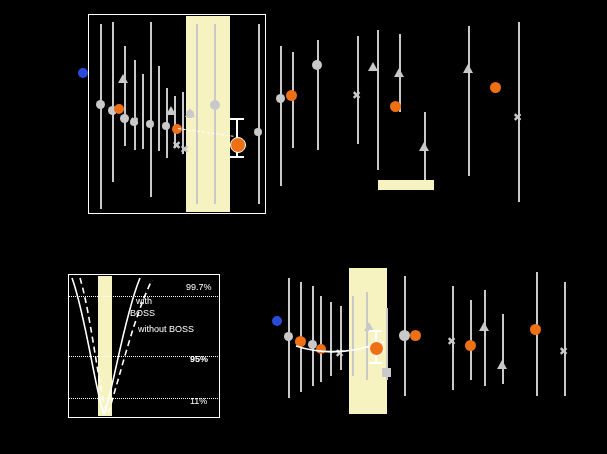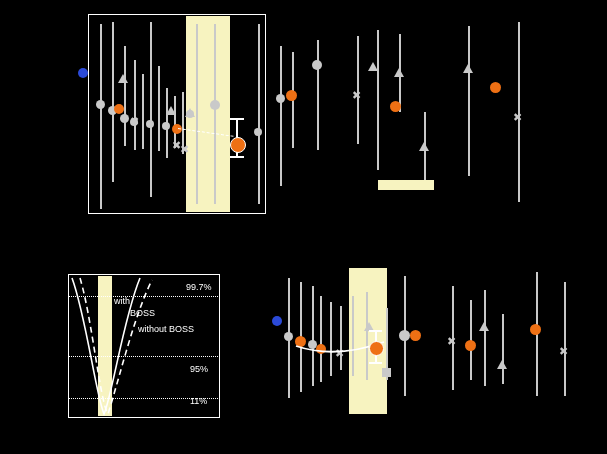--- a/index.html
+++ b/index.html
@@ -107,25 +107,25 @@
 
   <div class="dotted" style="left:68px;top:40px;width:152px;"></div>
   <div class="dotted" style="left:68px;top:100px;width:152px;"></div>
   <div class="dotted" style="left:68px;top:142px;width:152px;"></div>
 
   <svg width="240" height="198" style="position:absolute;left:0;top:0;">
     <path d="M72,22 C86,60 96,140 104,158 C112,140 124,60 140,22" fill="none" stroke="#ffffff" stroke-width="1.6"></path>
     <path d="M80,22 C92,62 100,146 108,158 C120,120 134,60 152,24" fill="none" stroke="#ffffff" stroke-width="1.6" stroke-dasharray="6 4"></path>
   </svg>
 
-  <div class="ct" style="left:114px;top:40px;">with</div>
+  <div class="ct" style="left:136px;top:40px;">with</div>
   <div class="ct" style="left:130px;top:52px;">BOSS</div>
   <div class="ct" style="left:138px;top:68px;">without BOSS</div>
   <div class="ct" style="left:186px;top:26px;">99.7%</div>
-  <div class="ct" style="left:190px;top:108px;">95%</div>
+  <div class="ct" style="left:190px;top:98px;font-weight:bold;">95%</div>
   <div class="ct" style="left:190px;top:140px;">11%</div>
 </div>
 
 <div class="panel" style="left:256px;top:256px;width:351px;height:198px;">
 
   <div class="band" style="left:93px;top:12px;width:38px;height:146px;"></div>
 
   <div class="err" style="left:32px;top:22px;height:120px;"></div>
   <div class="err" style="left:44px;top:26px;height:110px;"></div>
   <div class="err" style="left:56px;top:30px;height:100px;"></div>

